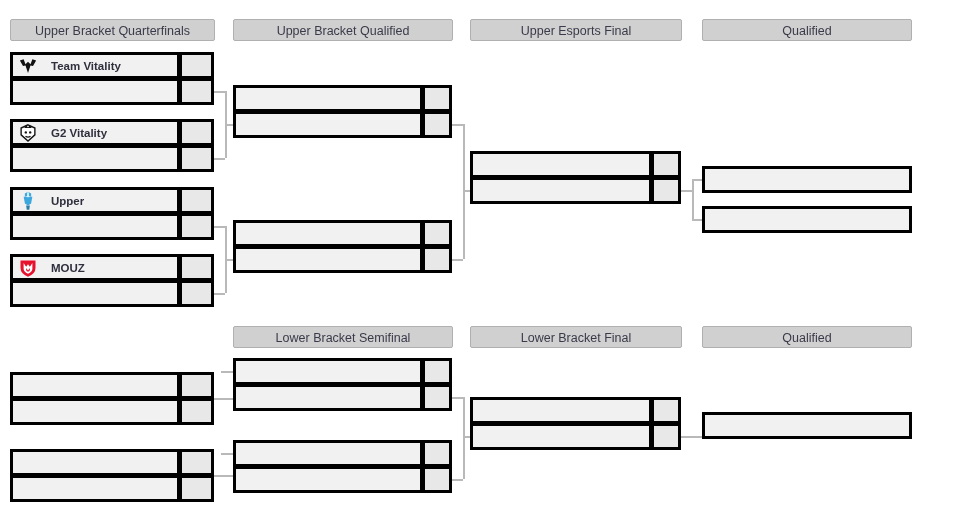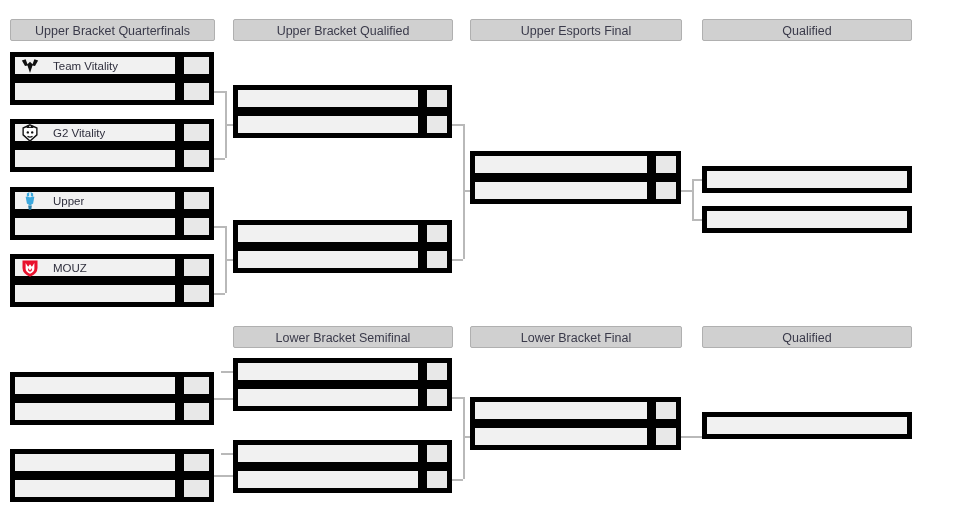--- a/index.html
+++ b/index.html
@@ -27,22 +27,23 @@
     white-space:nowrap;
     overflow:hidden;
   }
 
   
   .match{position:absolute;}
   .cell{
     position:absolute;
     box-sizing:border-box;
     background:#f1f1f1;
-    border:5px solid #000000;
+    border:3px solid #000000;
     height:27px;
+    font-weight:bold;
   }
   .cell.name{left:0;}
   .cell.score{background:#e8e8e8;}
   .cell.qual{background:#f1f1f1;}
 
   .team{
     position:absolute;
     left:0;top:0;right:0;bottom:0;
     display:flex;
     align-items:center;

